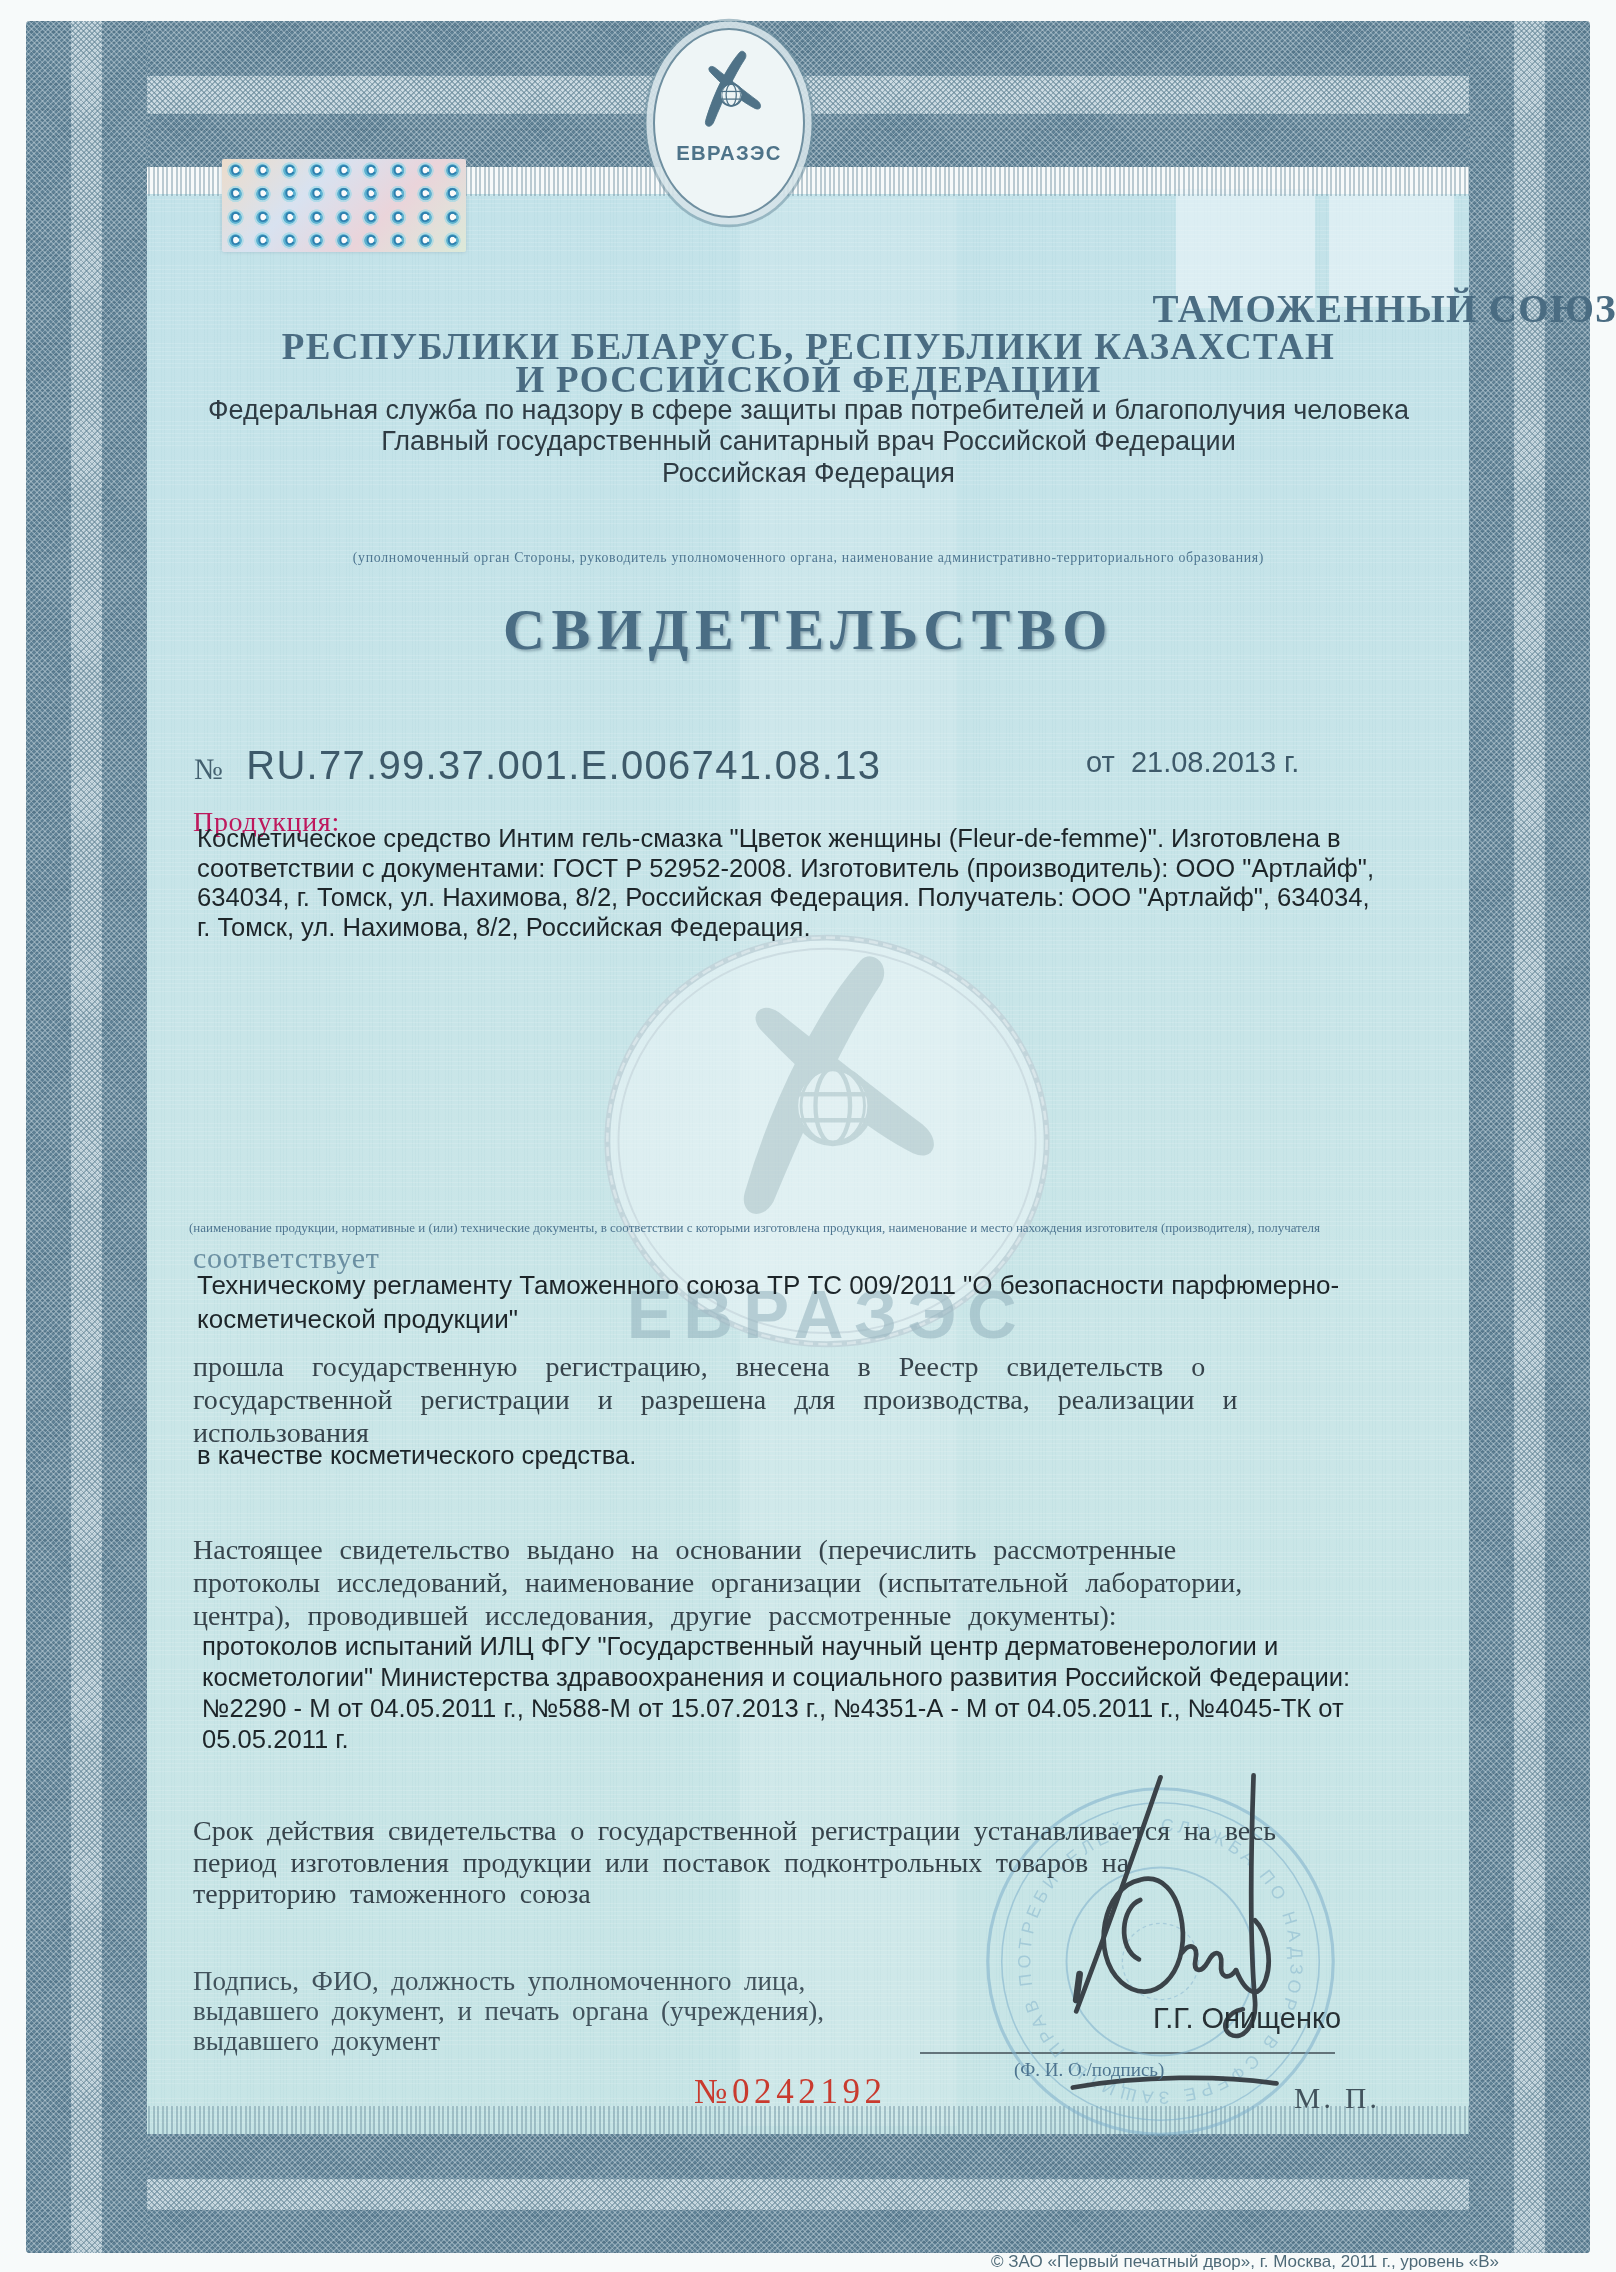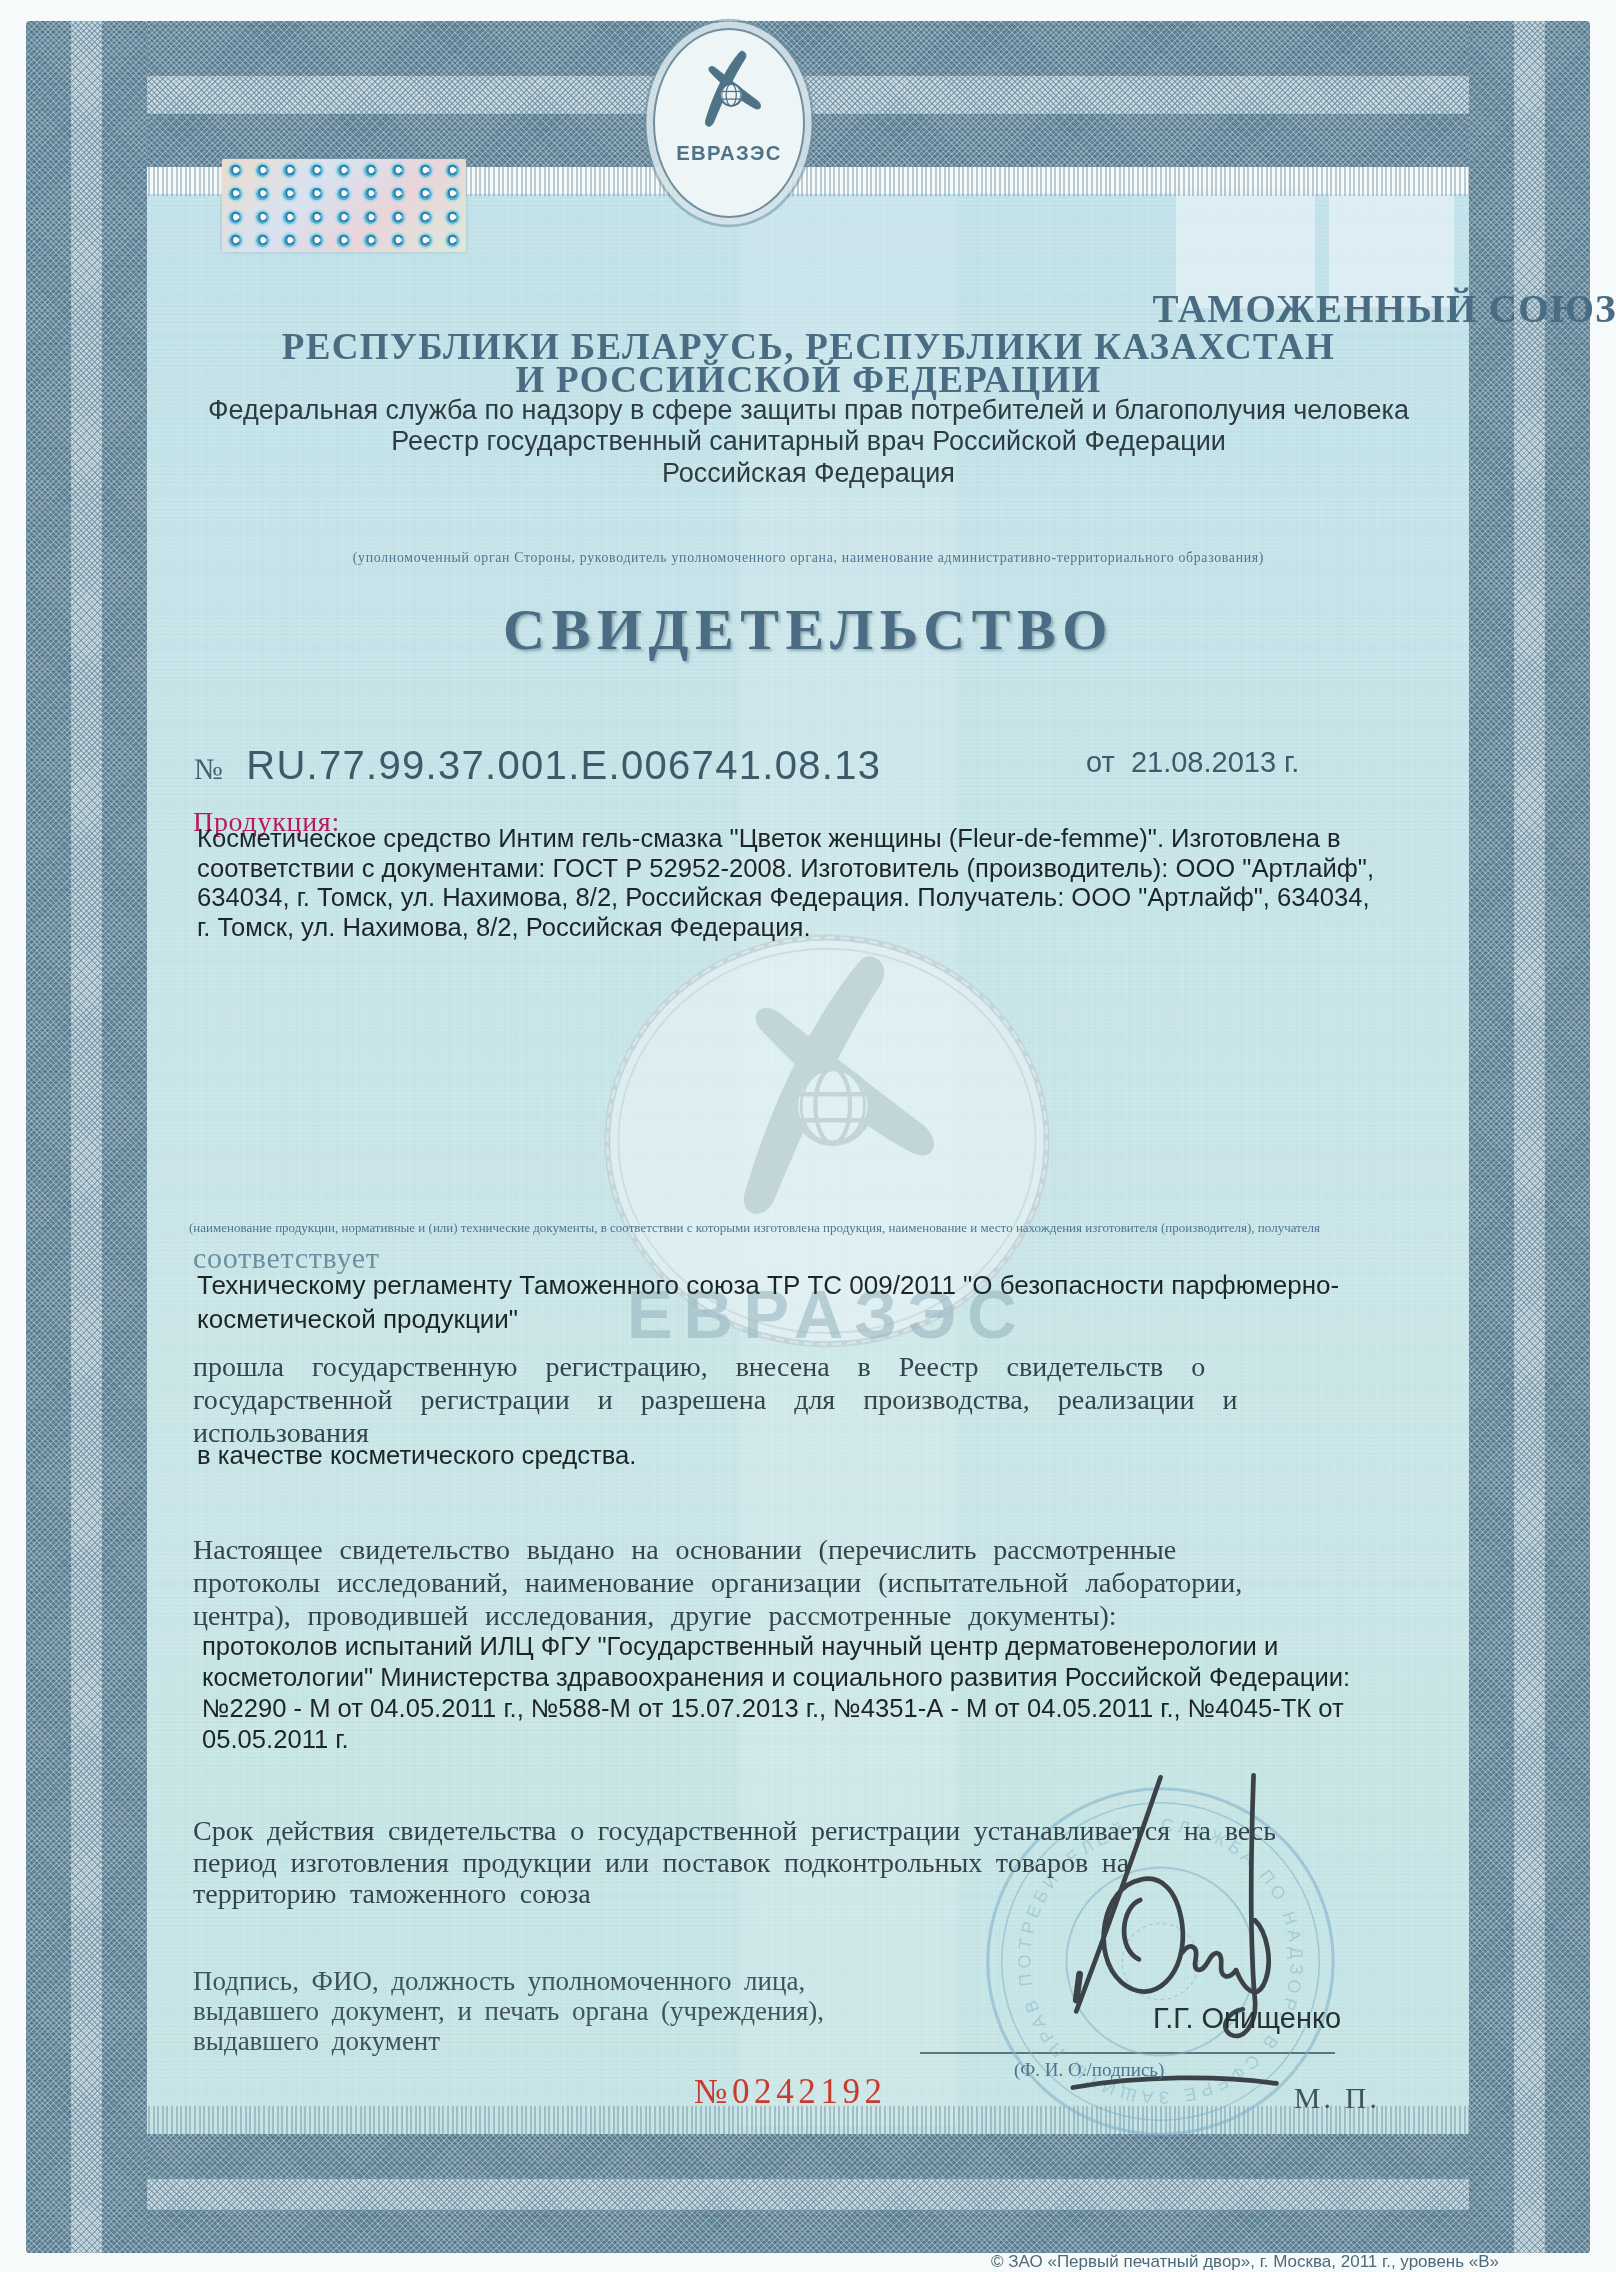--- a/index.html
+++ b/index.html
@@ -186,21 +186,21 @@
     <g transform="translate(190,40) scale(4.4)" opacity="0.18">
       <use href="#swoosh" fill="#41656f" stroke="#41656f"></use>
     </g>
     <text x="410" y="640" text-anchor="middle" font-family="Liberation Sans, sans-serif" font-weight="bold" font-size="105" letter-spacing="16" fill="#93b2bd" opacity="0.55">ЕВРАЗЭС</text>
   </svg>
 
   <div class="abs txt center h-serif hl1">ТАМОЖЕННЫЙ СОЮЗ</div>
   <div class="abs txt center h-serif hl2">РЕСПУБЛИКИ БЕЛАРУСЬ, РЕСПУБЛИКИ КАЗАХСТАН</div>
   <div class="abs txt center h-serif hl3">И РОССИЙСКОЙ ФЕДЕРАЦИИ</div>
   <div class="abs txt center h-sans hl4">Федеральная служба по надзору в сфере защиты прав потребителей и благополучия человека</div>
-  <div class="abs txt center h-sans hl5">Реестр государственный санитарный врач Российской Федерации</div>
+  <div class="abs txt center h-sans hl5">Главный государственный санитарный врач Российской Федерации</div>
   <div class="abs txt center h-sans hl6">Российская Федерация</div>
   <div class="abs txt center note note1">(уполномоченный орган Стороны, руководитель уполномоченного органа, наименование административно-территориального образования)</div>
 
   <div class="abs txt center title">СВИДЕТЕЛЬСТВО</div>
 
   <div class="abs txt regrow">
     <span>№</span><span class="regnum">RU.77.99.37.001.Е.006741.08.13</span>
     <span class="regdate"><span>от</span>&nbsp;&nbsp;<span>21.08.2013 г.</span></span>
   </div>
 

